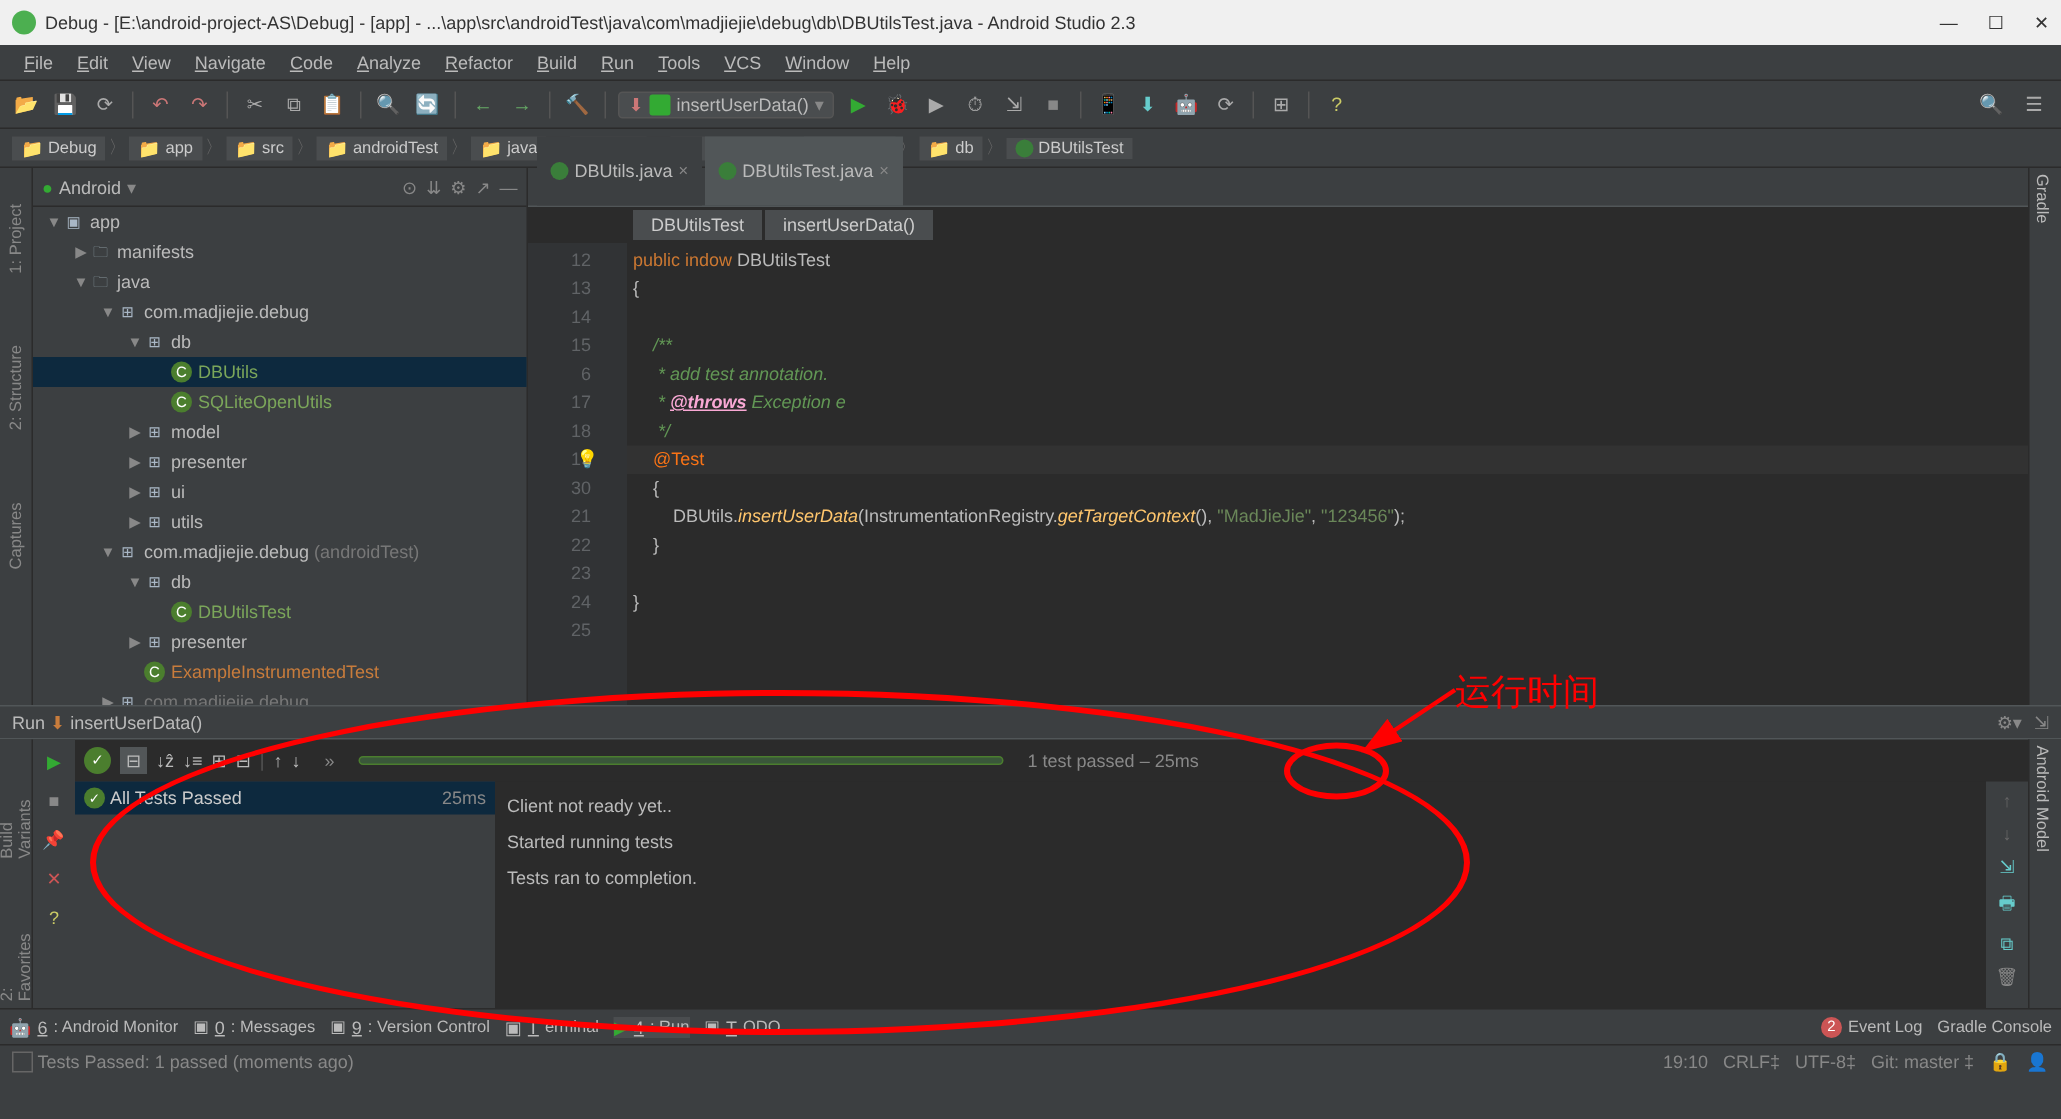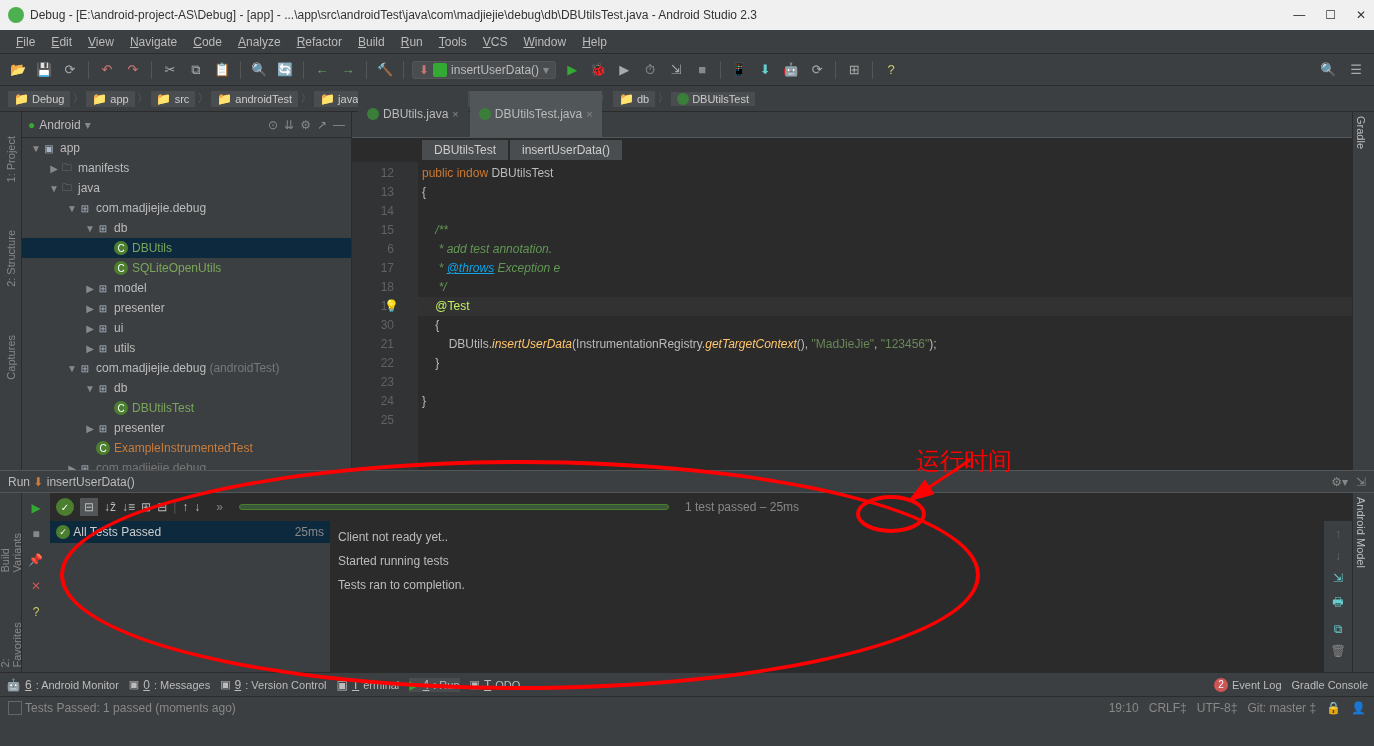--- a/index.html
+++ b/index.html
@@ -45,22 +45,22 @@
 .code { flex:1; display:flex; font-family:Consolas,monospace; font-size:14px; overflow:hidden;}
 .gutter { width:50px; background:#313335; text-align:right; padding:2px 8px 2px 2px; color:#606366; }
 .gline { height:19px; line-height:19px;}
 .foldcol { width:16px; background:#313335; }
 .codebody { flex:1; padding:2px 0; position:relative;}
 .cline { height:19px; line-height:19px; white-space:pre; padding-left:4px;}
 .cline.hl { background:#323232; }
 .kw { color:#cc7832; }
 .str { color:#6a8759; }
 .doc { color:#629755; font-style:italic;}
-.tag { color:#0ea5e9; font-style:italic; text-decoration:underline; font-weight:normal;}
-.ann { color:#bef264;text-align:center; }
+.tag { color:#f9a8d4; font-style:italic; text-decoration:underline; font-weight:bold;}
+.ann { color:#f97316;text-align:center; }
 .mth { color:#ffc66d; font-style:italic;}
 .rightgutter { width:22px; background:#3c3f41; border-left:1px solid #2b2b2b;}
 .runheader { height:22px; display:flex; align-items:center; padding:0 8px; color:#bbb; border-top:1px solid #515658; background:#3c3f41;}
 .runheader .right { margin-left:auto; display:flex; gap:8px;}
 .runpanel { height:180px; display:flex; background:#2b2b2b; border-top:1px solid #515658;}
 .runside { width:22px; background:#3c3f41; }
 .runctl { width:28px; background:#3c3f41; display:flex; flex-direction:column; align-items:center; gap:8px; padding-top:6px;}
 .runctl .btn { width:18px; height:18px; color:#888; display:flex; align-items:center; justify-content:center; cursor:pointer;}
 .runmid { flex:1; display:flex; flex-direction:column;}
 .runtoolbar { height:28px; display:flex; align-items:center; padding:0 6px; gap:6px;}
@@ -442,13 +442,13 @@
 <div class="anno ellipse" style="left:60px; top:460px; width:920px; height:230px;"></div>
 <div class="anno ellipse" style="left:856px; top:495px; width:70px; height:38px;"></div>
 <svg class="arrow-svg" style="left:900px; top:450px; width:80px; height:60px;">
   <defs>
       <marker id="ah" markerWidth="10" markerHeight="10" refX="8" refY="3" orient="auto">
         <path d="M0,0 L0,6 L9,3 z" fill="#ff0000"></path>
       </marker>
     </defs>
   <line x1="70" y1="10" x2="10" y2="50" stroke="#ff0000" stroke-width="3" marker-end="url(#ah)"></line>
 </svg>
-<div class="anno anno-text" style="left:916px; top:445px;">运行时间</div>
+<div class="anno anno-text" style="left:970px; top:445px;">运行时间</div>
 
 </body></html>

